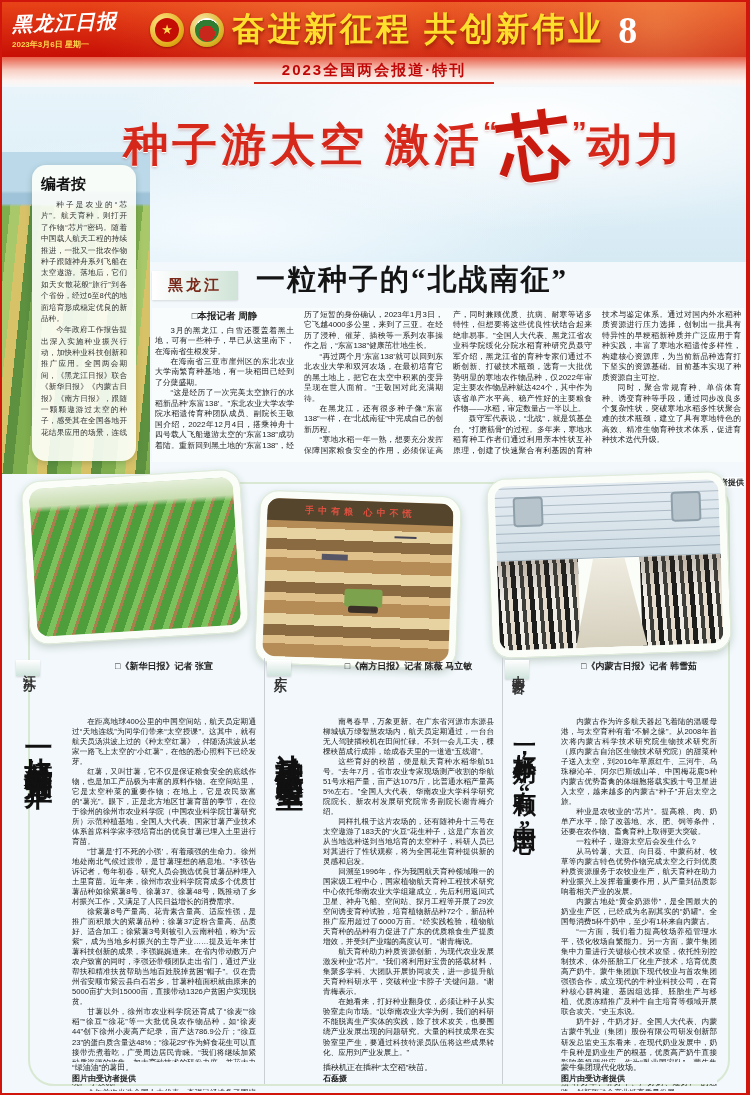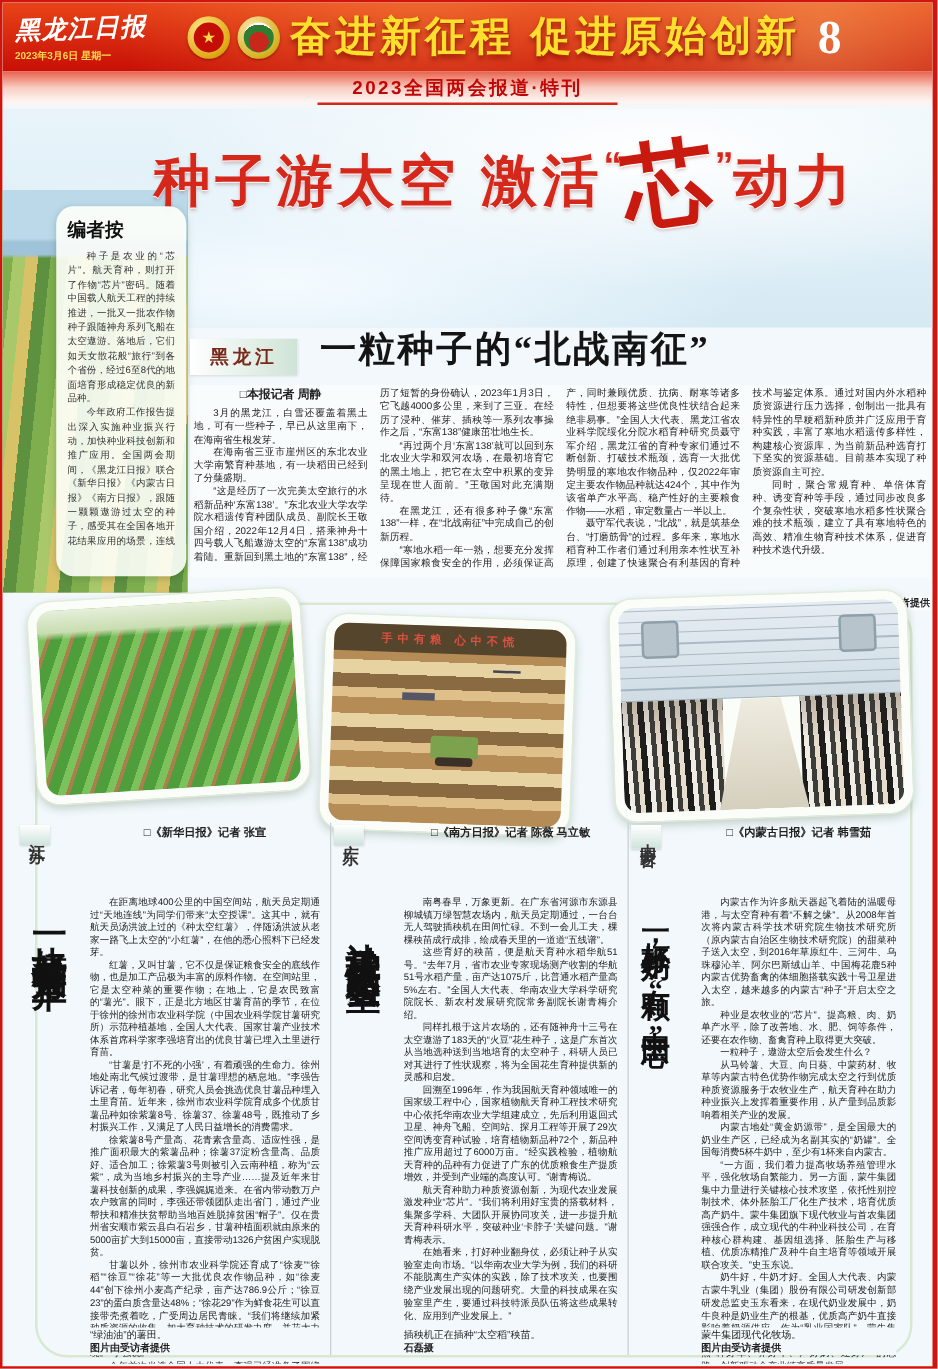--- a/index.html
+++ b/index.html
@@ -46,21 +46,21 @@
                   #88b45a;}
   
   .main-title{position:absolute;top:96px;left:90px;right:30px;text-align:center;color:#d6281a;
        font-weight:900;font-size:45px;letter-spacing:4px;white-space:nowrap;
        text-shadow:0 1px 0 #fff,0 2px 3px rgba(120,0,0,.25);}
   .main-title .q{font-size:30px;vertical-align:18px;letter-spacing:0;}
   .main-title .xin{display:inline-block;font-family:"DejaVu Serif","Liberation Serif",serif;
        font-size:74px;font-weight:900;transform:rotate(-8deg);vertical-align:-12px;letter-spacing:0;
        color:#c81a0e;}
   
-  .note{position:absolute;top:163px;left:43px;width:104px;height:296px;background:rgba(253,255,251,.9);
+  .note{position:absolute;top:163px;left:30px;width:104px;height:296px;background:rgba(253,255,251,.9);
         border-radius:14px;box-shadow:0 2px 6px rgba(40,80,40,.25);padding:10px 9px;box-sizing:border-box;}
   .note-title{font-size:15px;font-weight:900;color:#111;font-family:"Liberation Serif",serif;margin-bottom:5px;}
   .note-body{font-size:7.6px;line-height:1.5;color:#333;text-align:justify;overflow:hidden;height:238px;}
   .note-body p{margin:0;text-indent:2em;}
   
   .hl{position:absolute;left:150px;top:258px;width:592px;height:214px;}
   .hl-head{display:flex;align-items:flex-end;gap:18px;margin-bottom:8px;}
   .hl-tag{background:linear-gradient(90deg,#ffffff,#cfe3d6);color:#7a2a1a;font-weight:900;
           font-size:15px;padding:5px 16px;letter-spacing:3px;box-shadow:0 1px 2px rgba(0,0,0,.12);}
   .hl-headline{font-family:"Liberation Serif",serif;font-weight:900;font-size:29px;color:#141414;
@@ -128,21 +128,21 @@
 
   <div class="header">
     <div class="masthead-wrap">
       <div class="masthead">黑龙江日报</div>
       <div class="head-date">2023年3月6日 星期一</div>
     </div>
     <div class="emblems">
       <div class="emblem national"></div>
       <div class="emblem cppcc"></div>
     </div>
-    <div class="banner-title">奋进新征程 促进原始创新</div>
+    <div class="banner-title">奋进新征程 共创新伟业</div>
     <div class="page-no">8</div>
   </div>
 
   <div class="subband">
     <div class="subband-text">2023全国两会报道·特刊</div>
   </div>
 
   <div class="sky"></div>
   <div class="landscape"></div>
 

